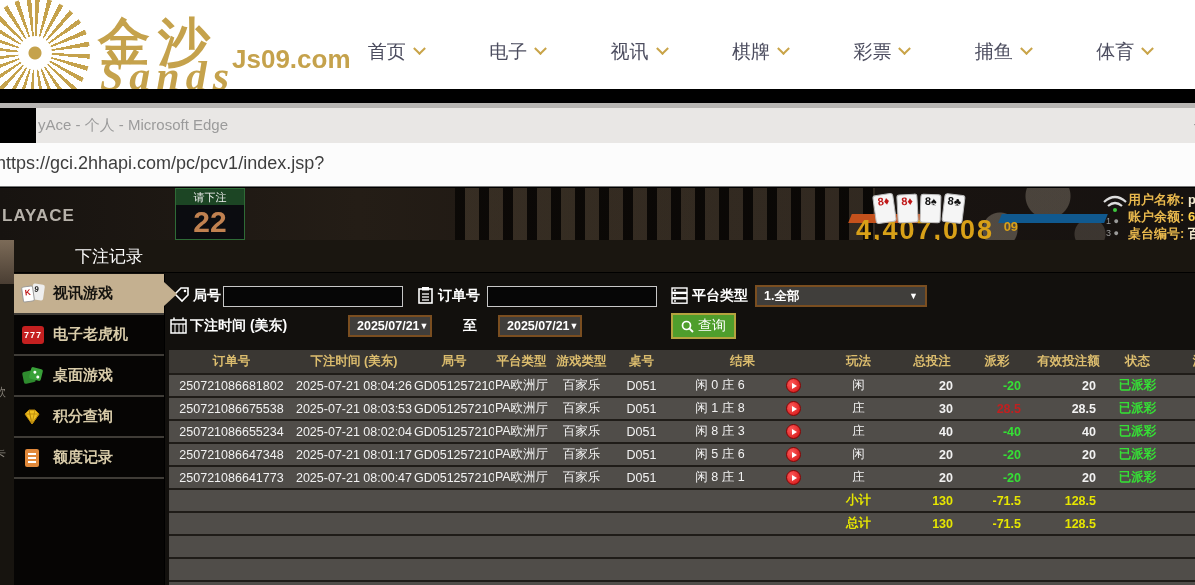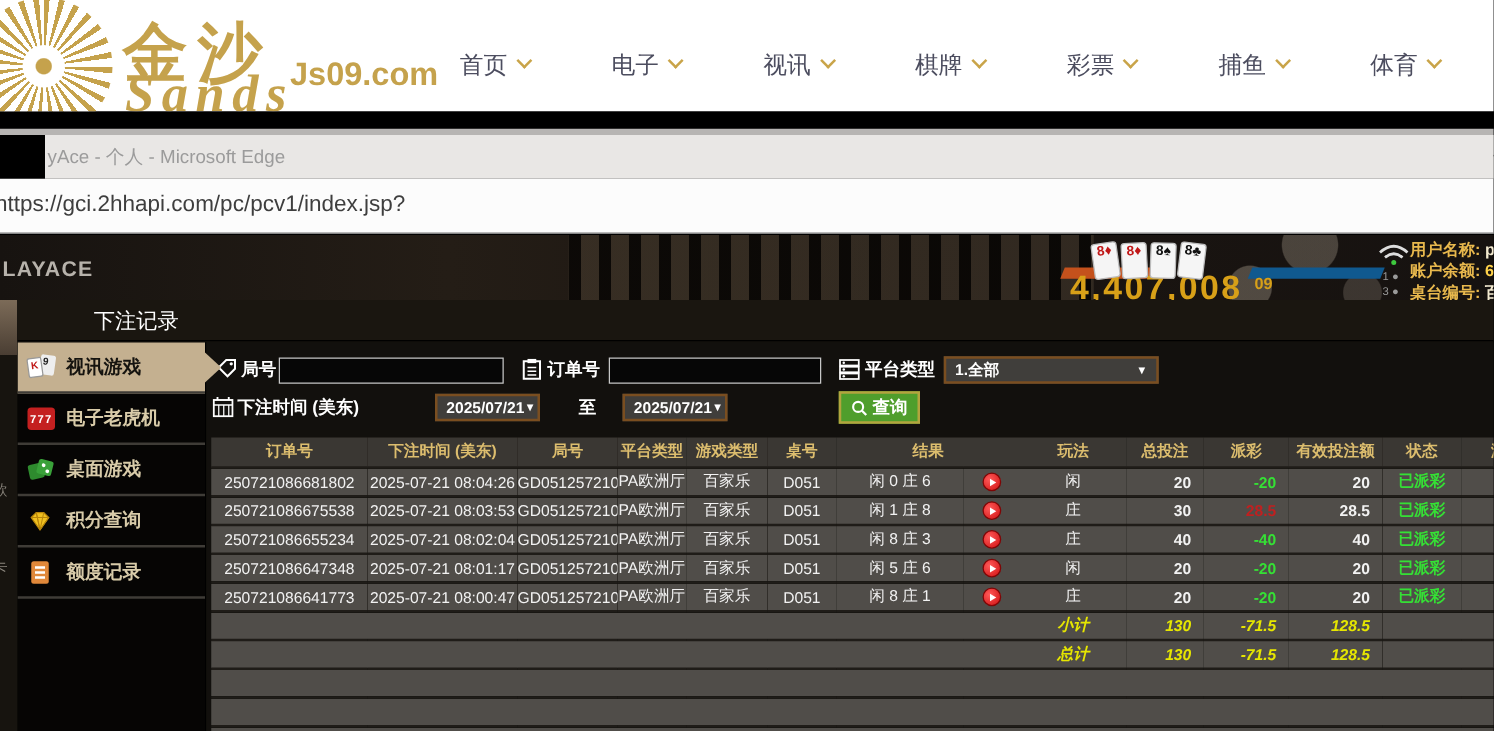--- a/index.html
+++ b/index.html
@@ -100,35 +100,35 @@
   .content { flex:1; position:relative; background:#12100d; overflow:visible; }
   .flt-label { position:absolute; color:#fff; font-weight:bold; font-size:14px; white-space:nowrap; }
   .flt-icon { position:absolute; width:17px; height:17px; }
   .txt-input { position:absolute; height:21px; background:#060606; border:1px solid #c7c7c7; color:#eee;
     font-size:12px; padding:0 4px; }
   .dropdown { position:absolute; height:22px; background:#403e3b; border:2px solid #7a4e20; color:#fff;
     font-weight:bold; font-size:12.5px; display:flex; align-items:center; justify-content:space-between;
     padding:0 7px; cursor:pointer; }
   .dd-arrow { font-size:9px; color:#fff; }
   .search-btn { position:absolute; height:26px; background:#4f9e2c; border:2px solid #b3a43e; color:#fff;
-    font-weight:bold; font-size:14px; display:flex; align-items:center; justify-content:center; gap:4px;
+    font-weight:normal; font-size:14px; display:flex; align-items:center; justify-content:center; gap:4px;
     padding:0 8px; cursor:pointer; }
 
   
   .tbl-wrap { position:absolute; left:4px; top:76px; width:1060px; }
   table { border-collapse:collapse; table-layout:fixed; width:1060px; }
   th { height:24px; background:#3a3733; color:#dcbd6e; font-size:12.5px; font-weight:bold; }
   td { height:23px; background:#504d49; border-bottom:2px solid #1f1c18; color:#f2f2f2; font-size:12.5px;
     text-align:center; white-space:nowrap; overflow:hidden; }
   tr.first td { border-top:2px solid #1f1c18; }
   td.rnum { text-align:right; padding-right:10px; font-weight:bold; }
   td.pay { color:#35e035; }
   td.pay.pos { color:#c02020; }
   td.status { color:#35e035; font-weight:bold; }
-  td.ylw { color:#e6e600; font-weight:bold;font-style:italic; }
+  td.ylw { color:#e6e600; font-weight:bold; }
   .play-btn { display:inline-block; width:15px; height:15px; border-radius:50%; position:relative; cursor:pointer;
     background:radial-gradient(circle at 35% 35%, #ff5a5a, #cf0f0f); border:1px solid #7e0606; vertical-align:middle; }
   .play-btn::after { content:""; position:absolute; left:5px; top:3.5px;
     border-left:5px solid #fff; border-top:3.5px solid transparent; border-bottom:3.5px solid transparent; }
 </style>
 </head>
 <body>
 
 <div class="screen">
 
@@ -176,20 +176,24 @@
     <span class="win-title">yAce - 个人 - Microsoft Edge</span>
     <span class="win-min">—</span>
   </div>
 
   <div class="url-bar">
     <span class="url-text">https://gci.2hhapi.com/pc/pcv1/index.jsp?</span>
   </div>
 
   <div class="game-strip">
     <span class="brand">LAYACE</span>
+    <div class="bet-box">
+      <div class="bet-label">请下注</div>
+      <div class="bet-count">22</div>
+    </div>
     <div class="slats"></div>
     <div class="blurred-circles"></div>
     <div class="bar-red"></div>
     <div class="bar-blue"></div>
     <div class="cards">
       <span class="pcard red">8♦</span>
       <span class="pcard red">8♦</span>
       <span class="pcard">8♠</span>
       <span class="pcard">8♣</span>
     </div>

